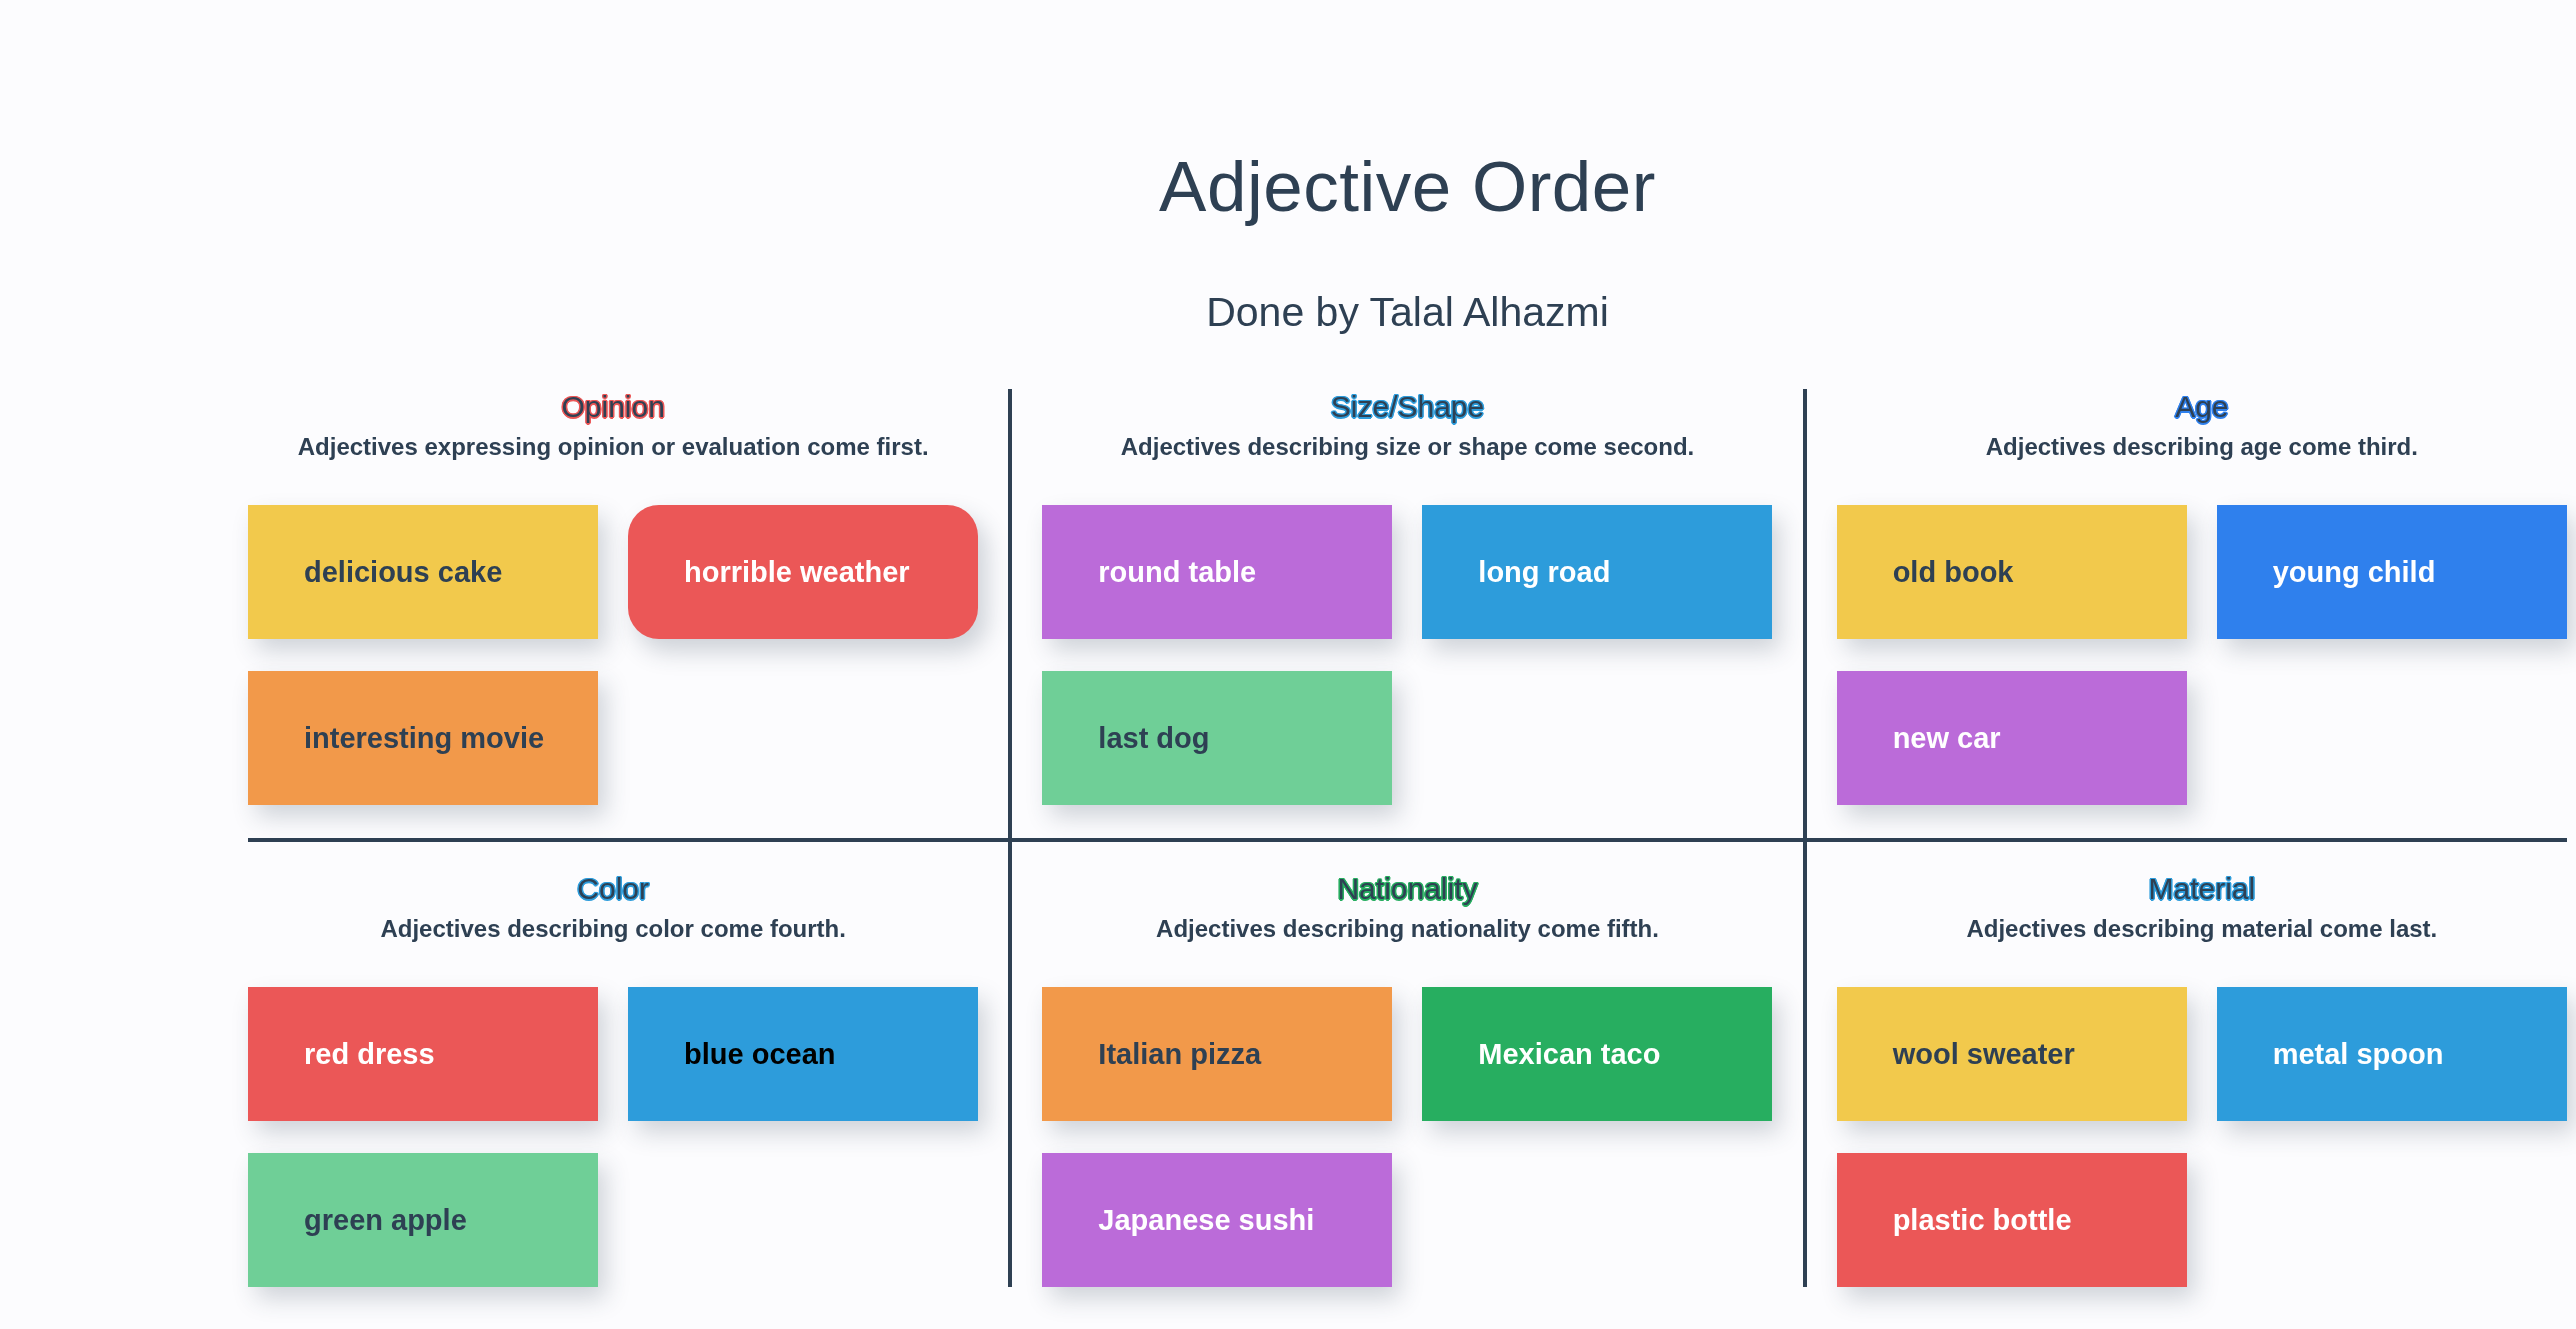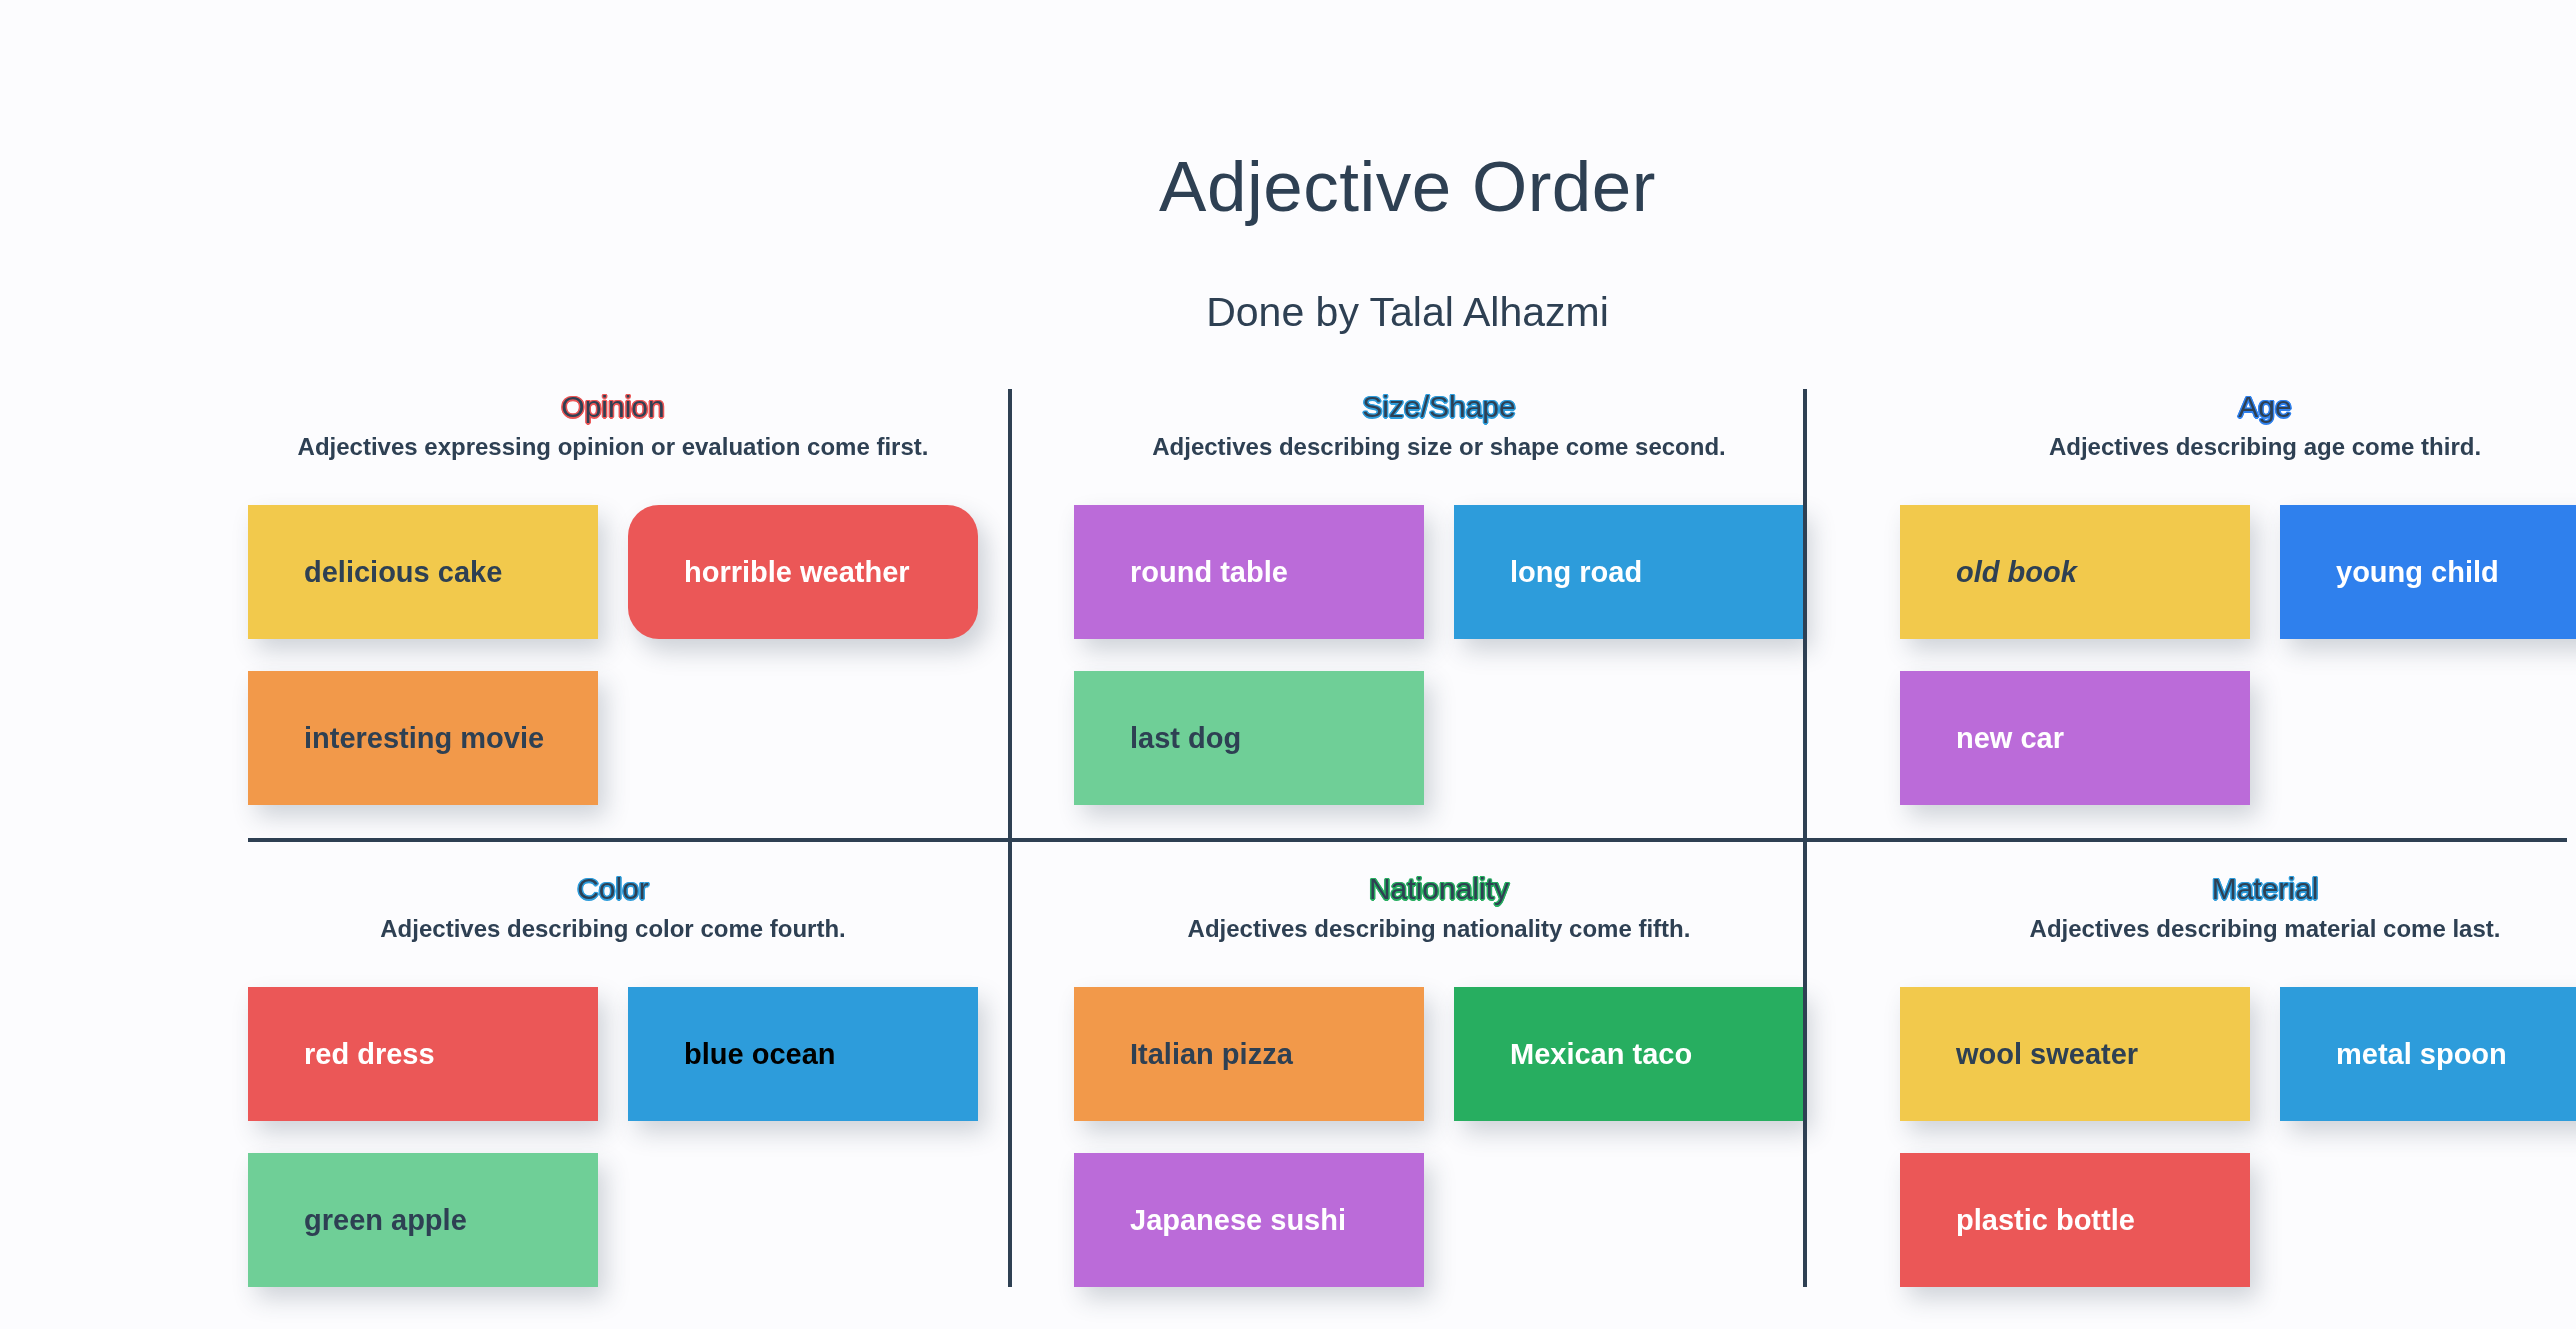--- a/index.html
+++ b/index.html
@@ -31,21 +31,21 @@
     line-height:1.2;
     color:var(--navy);
   }
   .grid{
     position:relative;
     width:2319px;
     margin:52px auto 0;
   }
   .row{
     display:flex;
-    gap:96px;
+    gap:64px;
   }
   .row-top{height:449px;}
   .row-bottom{padding-top:29px;}
   .hline{
     height:4.1px;
     width:100%;
     background:var(--navy);
   }
   .vline{
     position:absolute;
@@ -134,21 +134,21 @@
   <div class="card" style="background: rgb(111, 207, 151); color: rgb(46, 64, 83);">
     <span class="card-label">last dog</span>
   </div>
 </div>
   </section>
 
   <section class="section">
     <h3 class="section-title" style="text-shadow: rgb(47, 128, 237) -1.5px 0px 0px, rgb(47, 128, 237) 1.5px 0px 0px, rgb(47, 128, 237) 0px -1.5px 0px, rgb(47, 128, 237) 0px 1.5px 0px, rgb(47, 128, 237) -1px -1px 0px, rgb(47, 128, 237) 1px -1px 0px, rgb(47, 128, 237) -1px 1px 0px, rgb(47, 128, 237) 1px 1px 0px;">Age</h3>
     <p class="section-sub">Adjectives describing age come third.</p>
     <div class="cards">
-  <div class="card" style="background: rgb(242, 201, 76); color: rgb(46, 64, 83); font-style: italic;">
+  <div class="card" style="background: rgb(242, 201, 76); color: rgb(46, 64, 83);">
     <span class="card-label">old book</span>
   </div>
 
   <div class="card" style="background: rgb(47, 128, 237); color: rgb(255, 255, 255);">
     <span class="card-label">young child</span>
   </div>
 
   <div class="card" style="background: rgb(187, 107, 217); color: rgb(255, 255, 255);">
     <span class="card-label">new car</span>
   </div>

